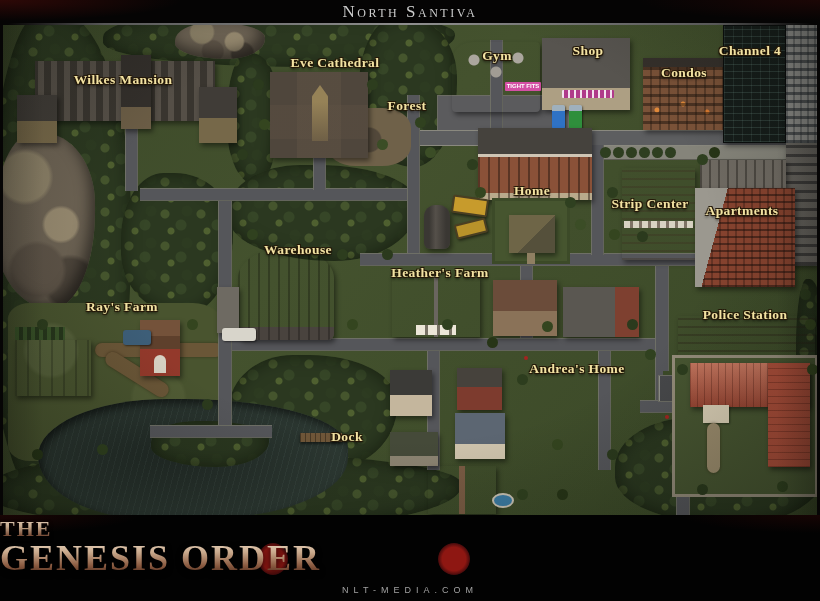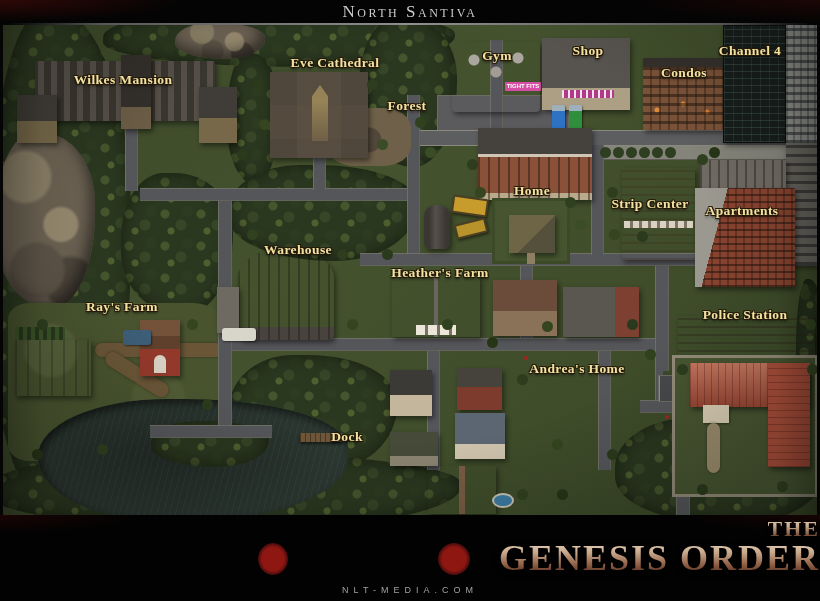--- a/index.html
+++ b/index.html
@@ -86,21 +86,21 @@
 
   .tiny-sign{position:absolute;font-family:"Liberation Sans",sans-serif;font-weight:700;
     font-size:6px;line-height:9px;color:#fff;text-align:center;overflow:hidden;
     background:#d44fa4;border-radius:1px;letter-spacing:0;}
 
   
   .footer{position:absolute;left:0;right:0;top:515px;height:86px;background:#020202;z-index:40;}
   .footer::before{content:"";position:absolute;inset:0;
     background:radial-gradient(ellipse 200px 26px at 0% 0%,rgba(70,10,8,.35),transparent 70%),
                radial-gradient(ellipse 200px 26px at 100% 0%,rgba(70,10,8,.3),transparent 70%);}
-  .logo{position:absolute;left:0;right:0;top:2px;text-align:right;}
+  .logo{position:absolute;left:0;right:0;top:2px;text-align:left;}
   .logo-top{display:inline-block;text-transform:uppercase;font-size:22px;line-height:24px;
     letter-spacing:2px;font-weight:700;
     background:linear-gradient(180deg,#ead9c6 0%,#c5a88c 40%,#7c523c 75%,#4d2b1e 100%);
     -webkit-background-clip:text;background-clip:text;-webkit-text-fill-color:transparent;
     filter:drop-shadow(0 2px 2px rgba(0,0,0,.7));}
   .logo-main-wrap{position:relative;display:block;margin-top:-2px;z-index:0;height:40px;}
   .logo-main{position:relative;display:inline-block;text-transform:uppercase;font-size:36px;
     line-height:38px;letter-spacing:2px;font-weight:700;
     background:linear-gradient(180deg,#efdfcb 0%,#c9a98c 35%,#8a5a40 70%,#3f2115 100%);
     -webkit-background-clip:text;background-clip:text;-webkit-text-fill-color:transparent;

